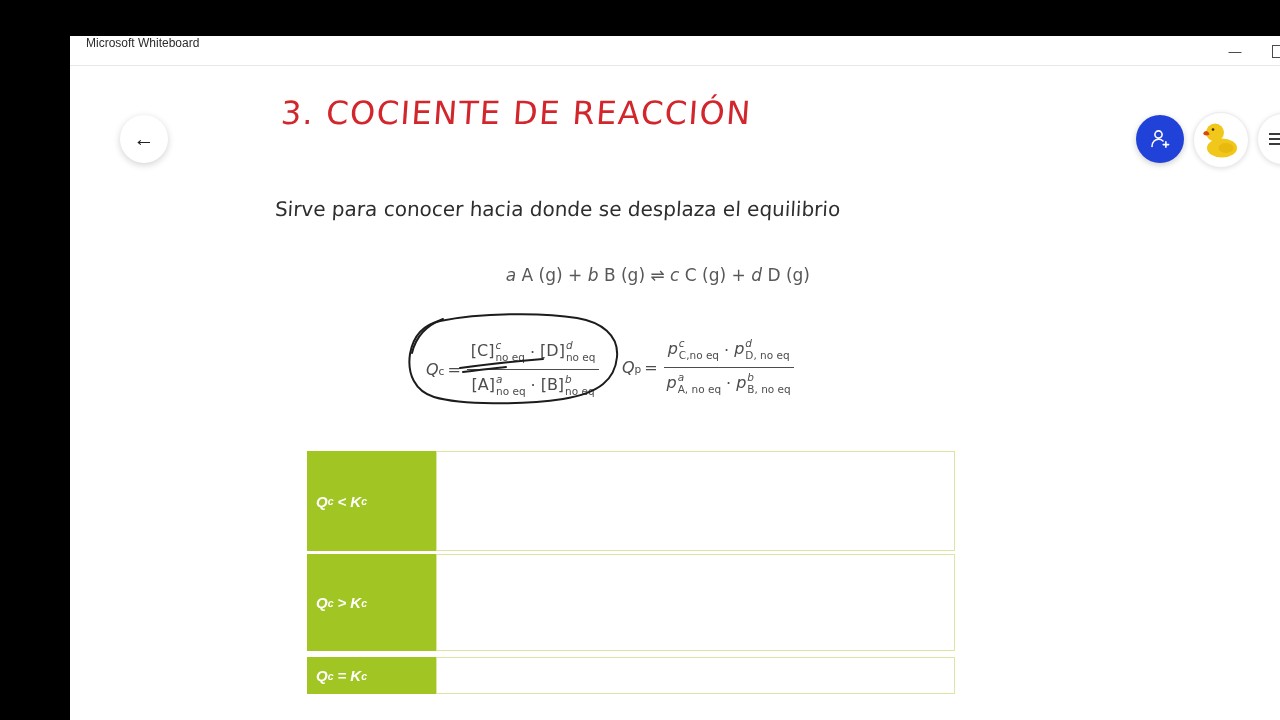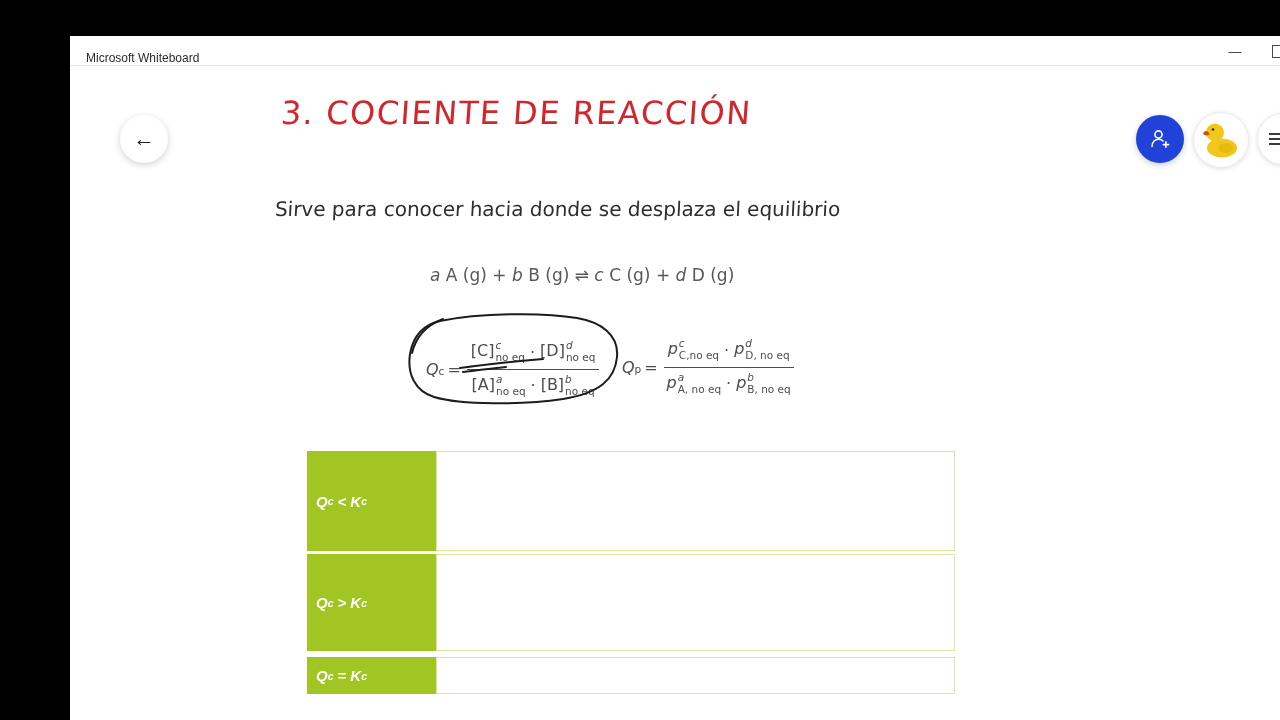--- a/index.html
+++ b/index.html
@@ -3,21 +3,21 @@
 <meta charset="utf-8">
 <style>
   html,body{margin:0;padding:0;}
   body{
     width:1280px;height:720px;position:relative;overflow:hidden;
     background:#000;font-family:"Liberation Sans",sans-serif;
   }
   
   .titlebar{
     position:absolute;left:70px;top:36px;width:1210px;height:29px;
-    background:#fff;border-bottom:1px solid #e7e7e7;display:flex;align-items:flex-end;
+    background:#fff;border-bottom:1px solid #e7e7e7;display:flex;align-items:flex-start;
   }
   .app-title{margin-left:16px;font-size:12px;color:#2b2b2b;}
   .min-btn{
     position:absolute;left:1218px;top:40px;width:34px;height:22px;
     display:flex;align-items:center;justify-content:center;
     color:#333;font-size:13px;background:#fff;z-index:5;
   }
   .max-btn{
     position:absolute;left:1272px;top:45px;width:11px;height:11px;
     border:1px solid #4a4a4a;background:#fff;z-index:5;
@@ -54,21 +54,21 @@
     position:absolute;left:281px;top:94px;width:520px;
     font-family:"DejaVu Sans",sans-serif;font-size:32px;letter-spacing:1.5px;
     color:#d2262c;transform:skewX(-4deg);white-space:nowrap;z-index:2;
   }
   .subheading{
     position:absolute;left:275px;top:197px;
     font-family:"DejaVu Sans",sans-serif;font-size:20px;color:#2e2e2e;
     transform:skewX(-3deg);white-space:nowrap;z-index:2;
   }
   .reaction{
-    position:absolute;left:430px;top:265px;width:380px;text-align:left;
+    position:absolute;left:430px;top:265px;width:380px;text-align:right;
     font-family:"DejaVu Sans",sans-serif;font-size:17px;color:#585858;z-index:2;white-space:nowrap;
   }
   .it{font-style:italic;}
   
   .formula{
     position:absolute;display:flex;align-items:center;
     font-family:"DejaVu Sans",sans-serif;font-size:16px;color:#4d4d4d;height:78px;z-index:2;
   }
   .qc-pos{left:426px;top:330px;}
   .qp-pos{left:622px;top:328px;}

